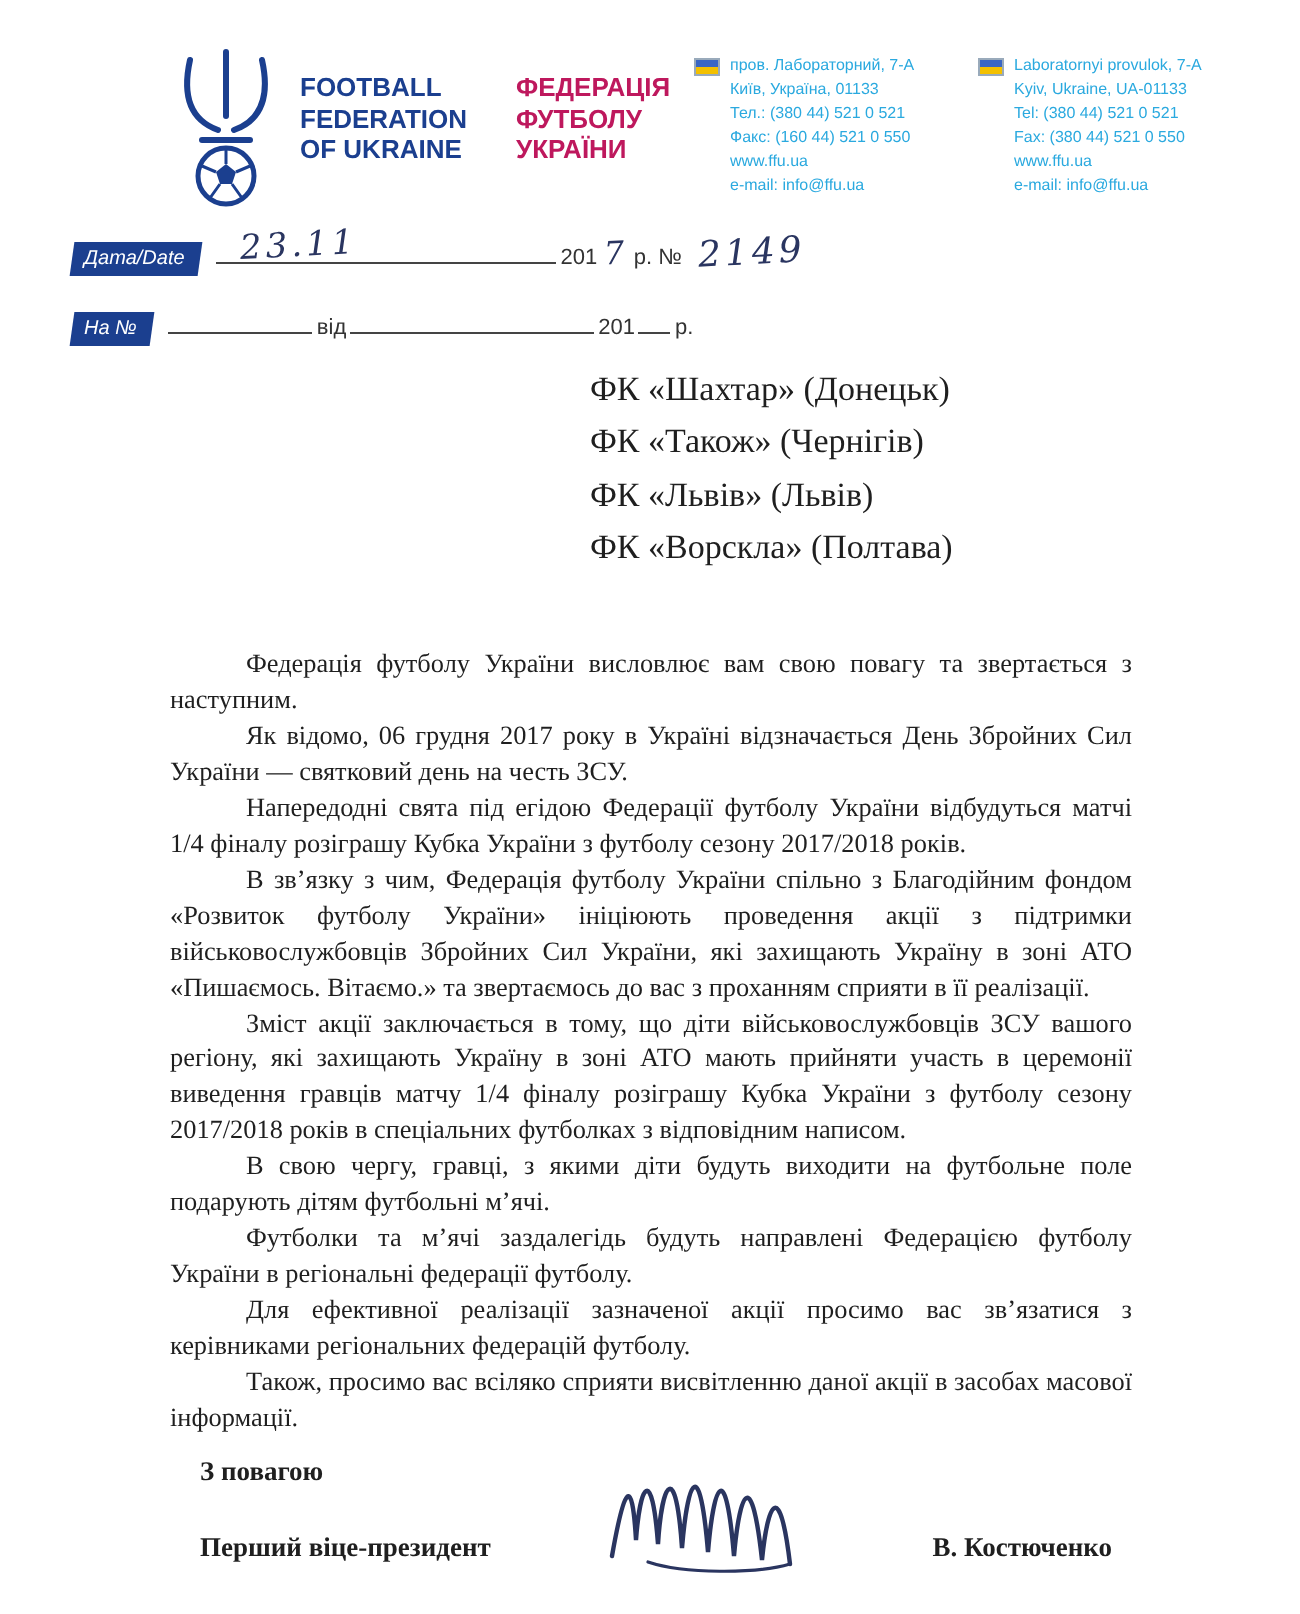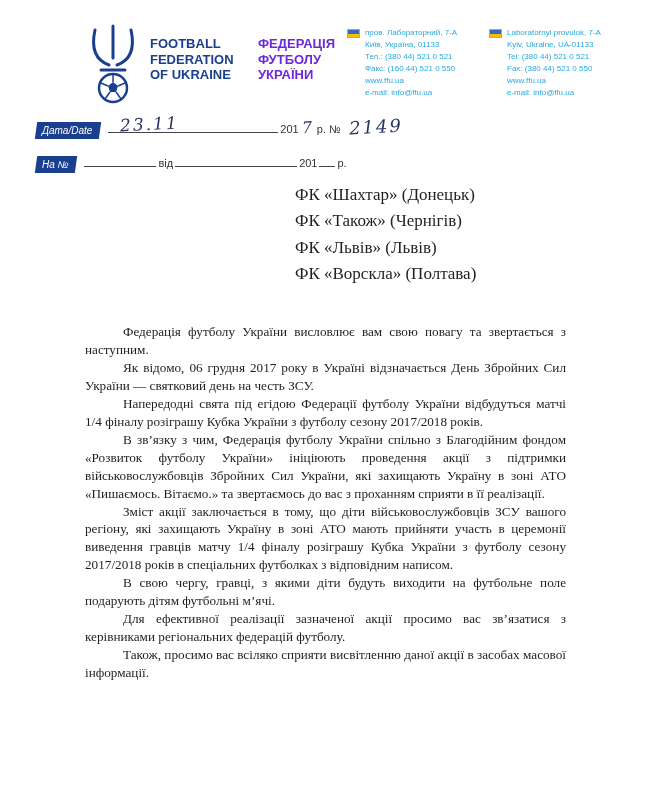--- a/index.html
+++ b/index.html
@@ -7,21 +7,21 @@
         font-family:"Liberation Serif", serif;color:#1f1f1f;overflow:hidden;
         box-shadow:0 0 6px rgba(0,0,0,.25);}
 
   
   .emblem{position:absolute;left:84px;top:22px;width:58px;height:88px;}
   .org-en{position:absolute;left:150px;top:36px;width:102px;
           font-family:"Liberation Sans", sans-serif;font-weight:bold;
           font-size:13px;line-height:1.2;color:#1b3f8f;}
   .org-ua{position:absolute;left:258px;top:36px;width:102px;
           font-family:"Liberation Sans", sans-serif;font-weight:bold;
-          font-size:13px;line-height:1.2;color:#6d28d9;}
+          font-size:13px;line-height:1.2;color:#be185d;}
   .contact{position:absolute;top:27px;padding-left:18px;
            font-family:"Liberation Sans", sans-serif;font-size:8px;
            line-height:1.5;color:#2aa9df;}
   .contact-ua{left:347px;width:130px;}
   .contact-en{left:489px;width:135px;}
   .flag{position:absolute;left:0;top:2px;width:13px;height:9px;
         background:linear-gradient(#3a66c4 50%, #f3c000 50%);
         border:1px solid #9ab; box-sizing:border-box;}
 
   
@@ -116,18 +116,32 @@
     <div>ФК «Ворскла» (Полтава)</div>
   </div>
 
   <div class="body-text">
     <p>Федерація футболу України висловлює вам свою повагу та звертається з наступним.</p>
     <p>Як відомо, 06 грудня 2017 року в Україні відзначається День Збройних Сил України — святковий день на честь ЗСУ.</p>
     <p>Напередодні свята під егідою Федерації футболу України відбудуться матчі 1/4 фіналу розіграшу Кубка України з футболу сезону 2017/2018 років.</p>
     <p>В зв’язку з чим, Федерація футболу України спільно з Благодійним фондом «Розвиток футболу України» ініціюють проведення акції з підтримки військовослужбовців Збройних Сил України, які захищають Україну в зоні АТО «Пишаємось. Вітаємо.» та звертаємось до вас з проханням сприяти в її реалізації.</p>
     <p>Зміст акції заключається в тому, що діти військовослужбовців ЗСУ вашого регіону, які захищають Україну в зоні АТО мають прийняти участь в церемонії виведення гравців матчу 1/4 фіналу розіграшу Кубка України з футболу сезону 2017/2018 років в спеціальних футболках з відповідним написом.</p>
     <p>В свою чергу, гравці, з якими діти будуть виходити на футбольне поле подарують дітям футбольні м’ячі.</p>
+    <p>Футболки та м’ячі заздалегідь будуть направлені Федерацією футболу України в регіональні федерації футболу.</p>
     <p>Для ефективної реалізації зазначеної акції просимо вас зв’язатися з керівниками регіональних федерацій футболу.</p>
     <p>Також, просимо вас всіляко сприяти висвітленню даної акції в засобах масової інформації.</p>
   </div>
 
+  <div class="sig-block">
+    <div class="sig-salutation">З повагою</div>
+    <div class="sig-line">
+      <span class="sig-title">Перший віце-президент</span>
+      <span class="sig-scrawl">
+        <svg width="120" height="64" viewBox="0 0 120 64">
+          <path d="M6 52 C12 18 16 10 18 44 C20 16 26 6 29 46 C31 14 38 4 41 48 C44 12 50 2 54 50 C57 14 63 4 67 52 C70 18 76 8 81 54 C84 24 90 14 95 56" fill="none" stroke="#2a3560" stroke-width="2.2" stroke-linecap="round"></path>
+          <path d="M95 56 C78 61 42 61 24 55" fill="none" stroke="#2a3560" stroke-width="1.6" stroke-linecap="round"></path>
+        </svg>
+      </span>
+      <span class="sig-name">В. Костюченко</span>
+    </div>
+  </div>
 
 </div>
 
 </body></html>

